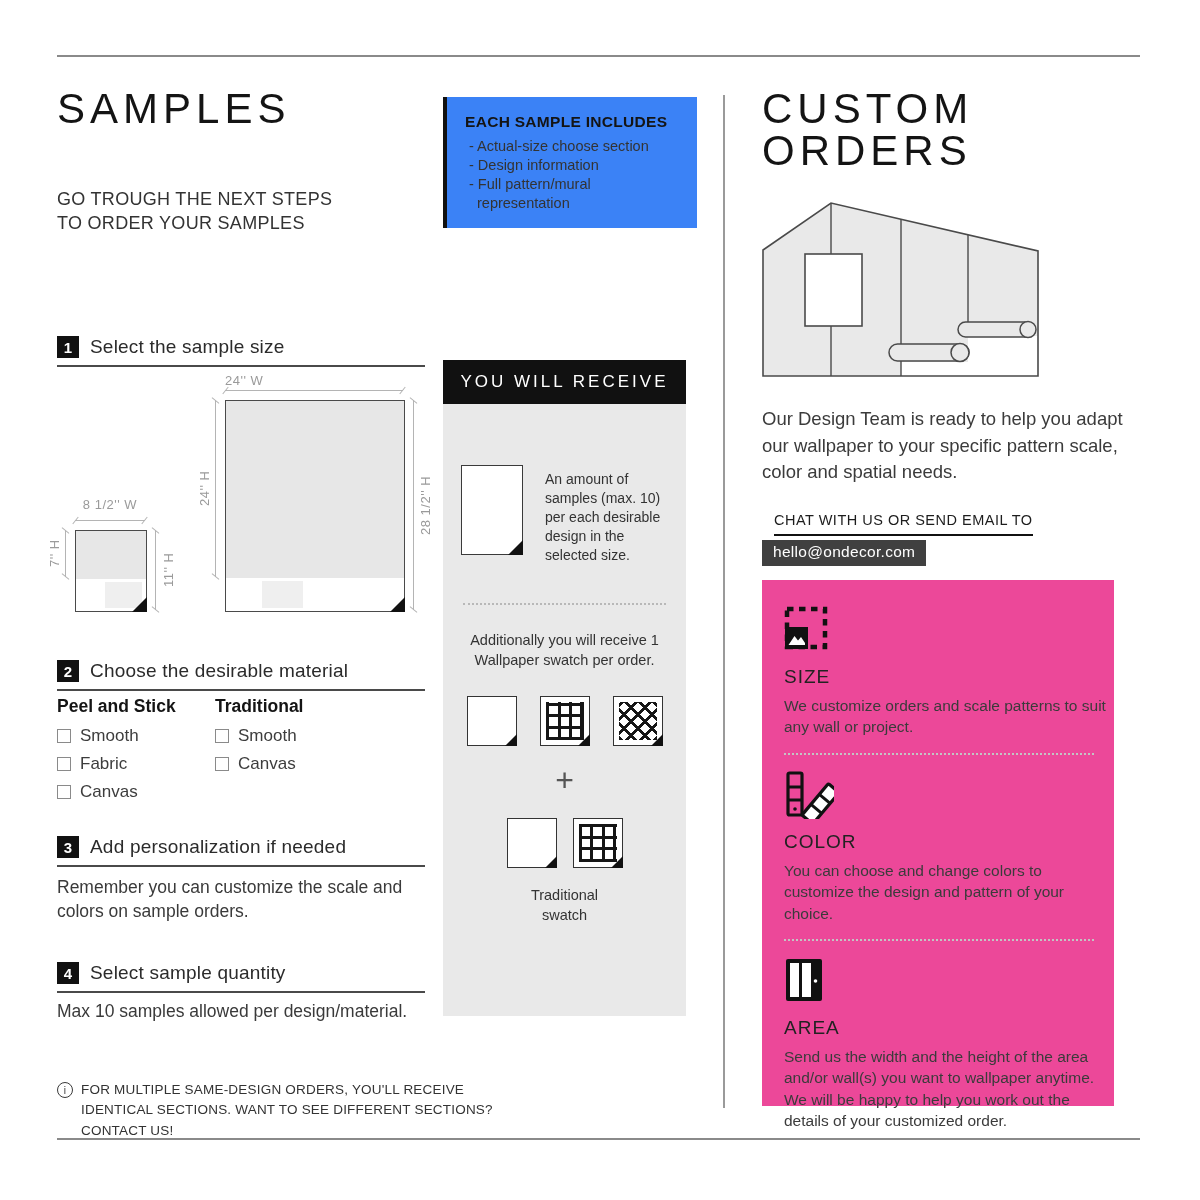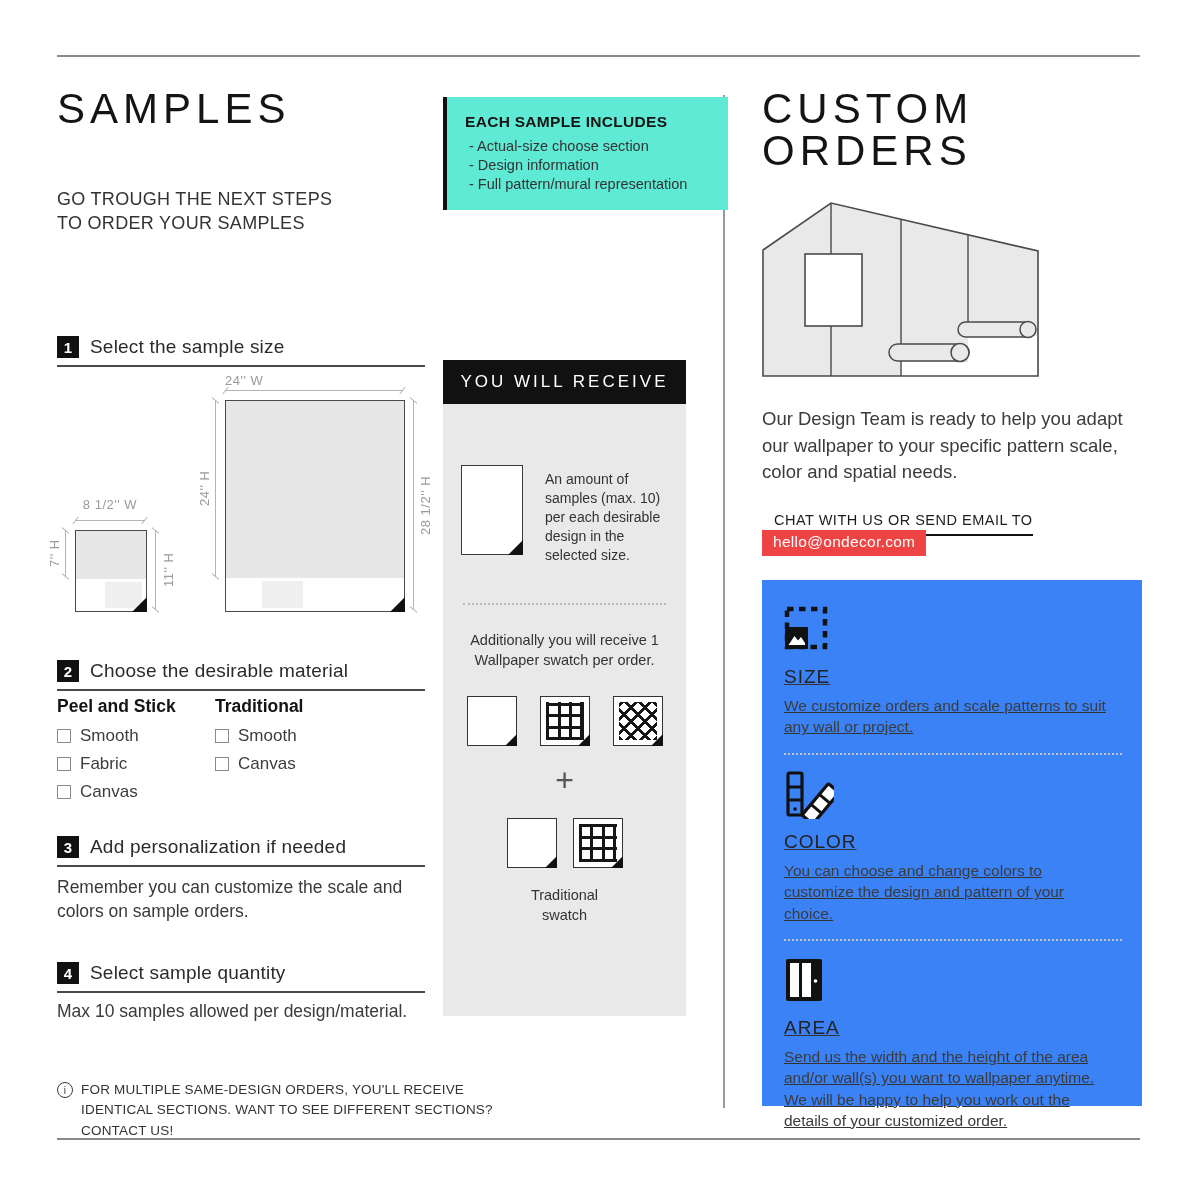--- a/index.html
+++ b/index.html
@@ -43,22 +43,22 @@
   .mat-opt{display:flex;align-items:center;gap:9px;font-size:17px;color:#3d3d3d;margin-bottom:8px;}
   .cb{flex:none;width:12px;height:12px;border:1.5px solid #8a8a8a;background:#fff;}
 
   
   .note{position:absolute;left:57px;top:1080px;width:478px;display:flex;gap:8px;
         font-size:13.5px;color:#333;line-height:1.5;letter-spacing:.2px;}
   .info-circle{flex:none;margin-top:2px;width:14px;height:14px;border:1.4px solid #3a3a3a;border-radius:50%;
                font-size:10px;display:flex;align-items:center;justify-content:center;color:#3a3a3a;}
 
   
-  .includes-box{position:absolute;left:443px;top:97px;width:285px;box-sizing:border-box;
-                background:#5eead4;border-left:4px solid #111;padding:16px 12px 16px 18px;}
+  .includes-box{position:absolute;left:443px;top:97px;width:254px;box-sizing:border-box;
+                background:#3b82f6;border-left:4px solid #111;padding:16px 12px 16px 18px;}
   .includes-title{font-size:15.5px;font-weight:bold;color:#141414;letter-spacing:.3px;margin-bottom:6px;}
   .includes-item{font-size:14.5px;color:#333;line-height:1.3;padding-left:12px;text-indent:-8px;}
 
   .receive-header{position:absolute;left:443px;top:360px;width:243px;height:44px;background:#111;
                   color:#fff;display:flex;align-items:center;justify-content:center;
                   font-size:17px;letter-spacing:3px;}
   .receive-panel{position:absolute;left:443px;top:404px;width:243px;height:612px;background:#e9e9e9;
                  box-sizing:border-box;padding:50px 18px 0;}
   .sheet-row{display:flex;gap:22px;margin-bottom:38px;align-items:center;}
   .sheet{position:relative;flex:none;width:60px;height:88px;background:#fff;border:1.5px solid #3a3a3a;}
@@ -76,24 +76,24 @@
   .swatch.fold::after{border-width:0 0 12px 12px;}
   .swatch-label{text-align:center;font-size:14.5px;color:#333;line-height:1.35;margin-bottom:22px;}
   .plus{text-align:center;font-size:32px;font-weight:300;color:#555;line-height:1;margin-bottom:22px;}
 
   
   .col-right{position:absolute;left:762px;top:88px;width:378px;}
   .house{position:absolute;left:0;top:108px;}
   .custom-intro{position:absolute;left:0;top:318px;width:378px;font-size:18.5px;color:#3b3b3b;line-height:1.44;}
   .chat-label{position:absolute;left:12px;top:424px;font-size:14.5px;color:#1d1d1d;letter-spacing:.5px;
               border-bottom:2px solid #111;padding-bottom:6px;}
-  .email-chip{position:absolute;left:0;top:442px;background:#ef4444;color:#fff;font-size:15.5px;
+  .email-chip{position:absolute;left:0;top:452px;background:#404040;color:#fff;font-size:15.5px;
               letter-spacing:.3px;padding:3px 11px 5px;}
-  .custom-panel{position:absolute;left:0;top:492px;width:380px;height:526px;background:#3b82f6;
-                box-sizing:border-box;padding:26px 20px 0 22px;text-decoration:underline;}
+  .custom-panel{position:absolute;left:0;top:492px;width:352px;height:526px;background:#ec4899;
+                box-sizing:border-box;padding:26px 20px 0 22px;}
   .cp-icon{height:46px;margin-bottom:14px;}
   .cp-title{font-size:19px;color:#222;letter-spacing:1px;margin-bottom:7px;}
   .cp-body{font-size:15.5px;color:#3b3b3b;line-height:1.38;}
   .cp-div{border-top:2px dotted #c4c4c4;margin:15px 0 16px;}
 </style>
 </head>
 <body>
 
 <div class="page">
 

